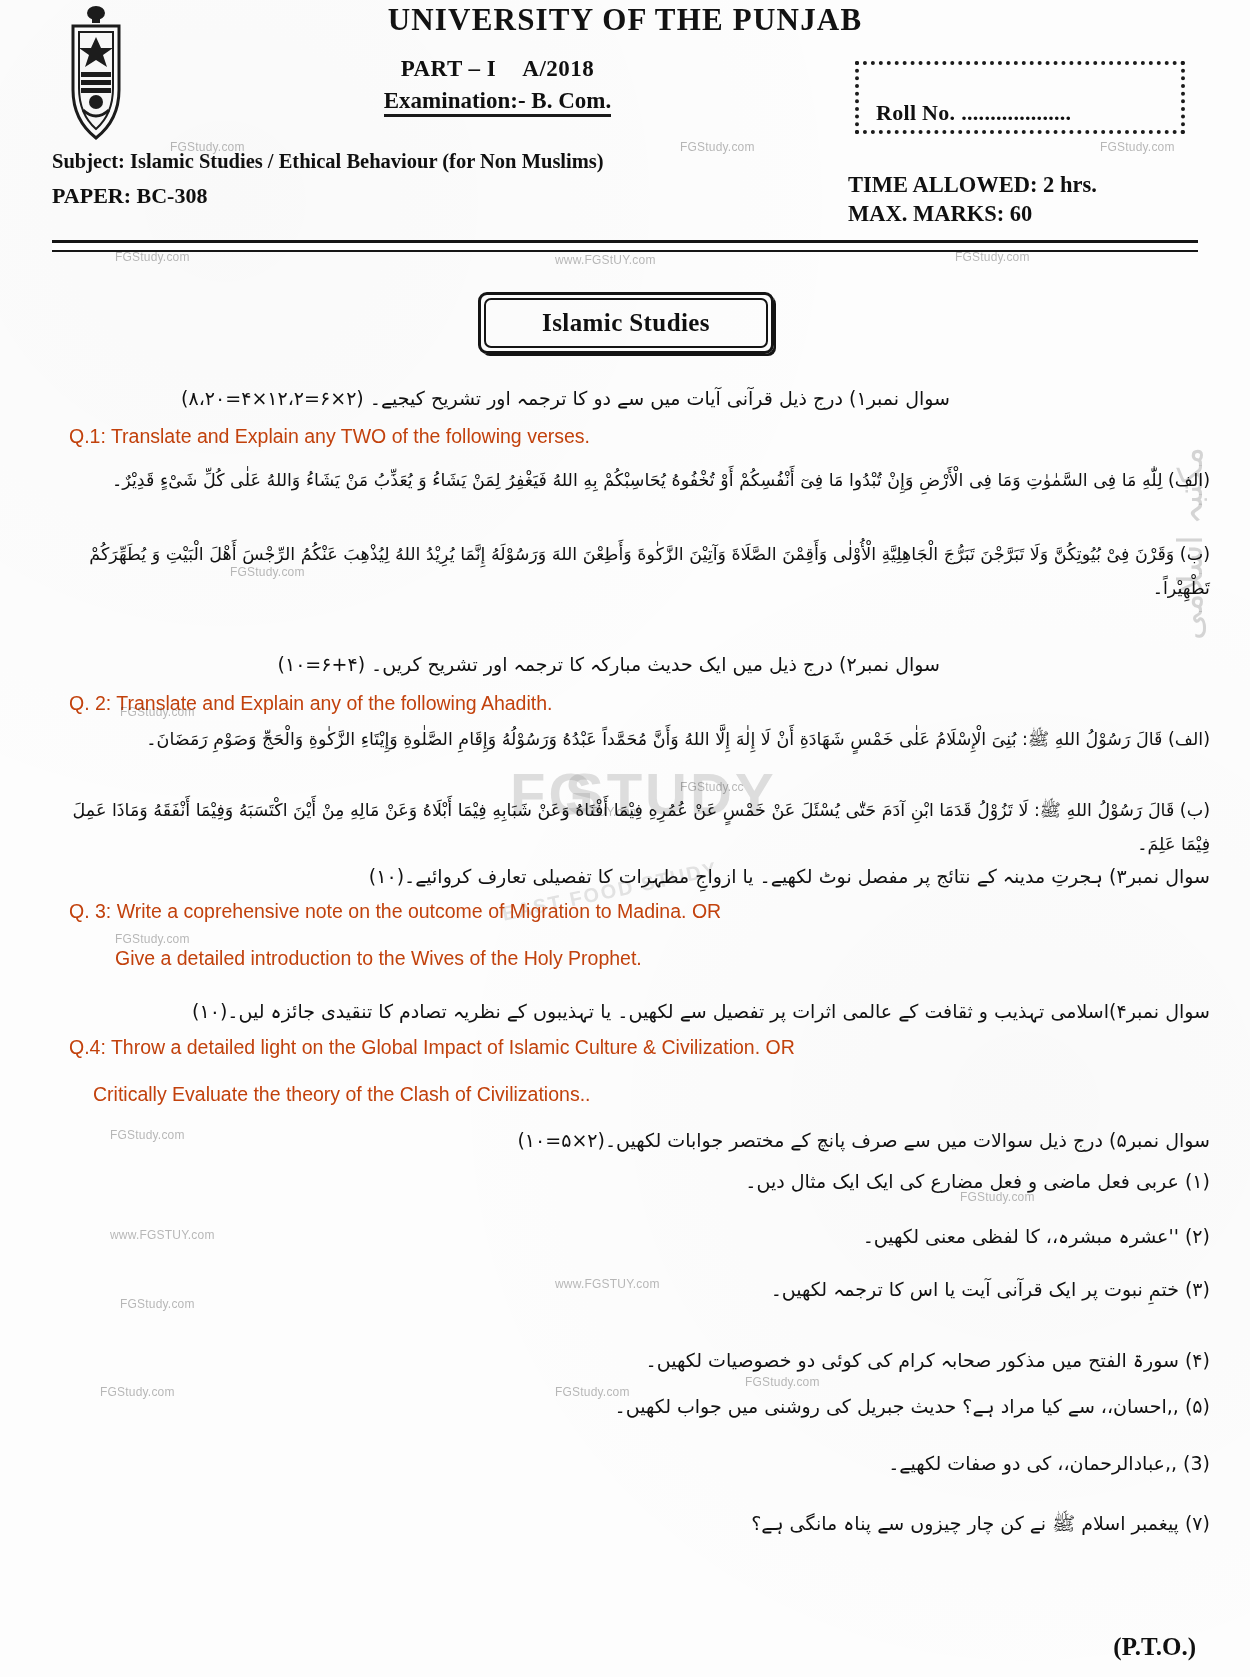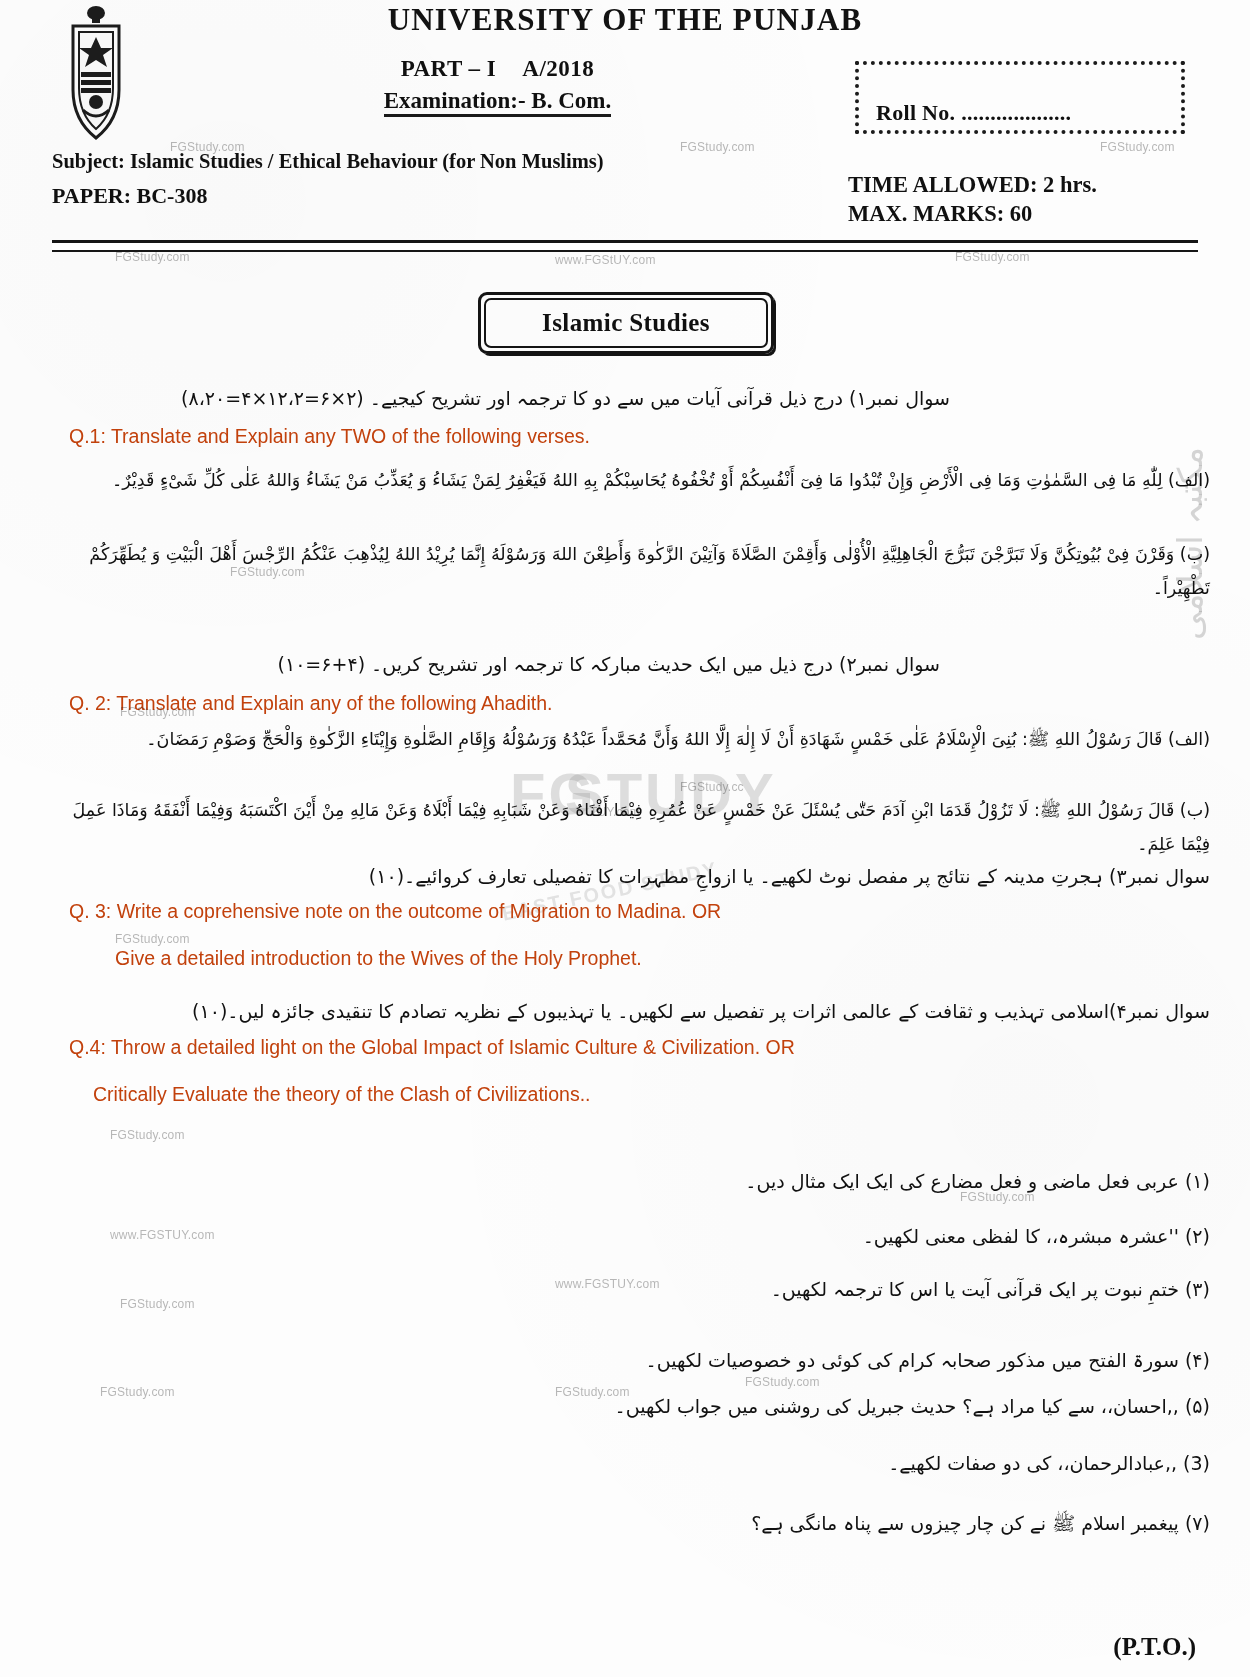--- a/index.html
+++ b/index.html
@@ -311,20 +311,21 @@
   <div class="arabic" style="left:40px; top:793px; width:1170px;">(ب) قَالَ رَسُوْلُ اللهِ ﷺ: لَا تَزُوْلُ قَدَمَا ابْنِ آدَمَ حَتّٰى يُسْئَلَ عَنْ خَمْسٍ عَنْ عُمُرِهِ فِيْمَا أَفْنَاهُ وَعَنْ شَبَابِهِ فِيْمَا أَبْلَاهُ وَعَنْ مَالِهِ مِنْ أَيْنَ اكْتَسَبَهُ وَفِيْمَا أَنْفَقَهُ وَمَاذَا عَمِلَ فِيْمَا عَلِمَ۔</div>
 
   <div class="urdu" style="left:120px; top:860px; width:1090px;">سوال نمبر۳) ہجرتِ مدینہ کے نتائج پر مفصل نوٹ لکھیے۔        یا        ازواجِ مطہرات کا تفصیلی تعارف کروائیے۔(۱۰)</div>
   <div class="eng" style="left:38px; top:900px;">Q. 3: Write a coprehensive note on the outcome of Migration to Madina.   OR</div>
   <div class="eng" style="left:84px; top:947px;">Give a detailed introduction to the Wives of the Holy Prophet.</div>
 
   <div class="urdu" style="left:100px; top:995px; width:1110px;">سوال نمبر۴)اسلامی تہذیب و ثقافت کے عالمی اثرات پر تفصیل سے لکھیں۔      یا      تہذیبوں کے نظریہ تصادم کا تنقیدی جائزہ لیں۔(۱۰)</div>
   <div class="eng" style="left:38px; top:1036px;">Q.4: Throw a detailed light on the Global Impact of Islamic Culture &amp; Civilization. OR</div>
   <div class="eng" style="left:62px; top:1083px;">Critically Evaluate the theory of the Clash of Civilizations..</div>
 
+  <div class="urdu" style="left:300px; top:1124px; width:910px;">سوال نمبر۵) درج ذیل سوالات میں سے  صرف پانچ کے مختصر جوابات لکھیں۔(۲×۵=۱۰)</div>
 
   <div class="qnum-list">
     <div class="urdu-item" style="left:300px; top:1170px; width:910px;">(۱) عربی فعل ماضی  و فعل مضارع کی ایک ایک مثال دیں۔</div>
     <div class="urdu-item" style="left:300px; top:1225px; width:910px;">(۲) ''عشرہ  مبشرہ،، کا  لفظی معنی لکھیں۔</div>
     <div class="urdu-item" style="left:300px; top:1278px; width:910px;">(۳)  ختمِ نبوت پر ایک قرآنی آیت یا اس کا ترجمہ لکھیں۔</div>
     <div class="urdu-item" style="left:300px; top:1335px; width:910px;margin-top:14px;">(۴) سورۃ الفتح میں مذکور صحابہ کرام کی کوئی دو خصوصیات لکھیں۔</div>
     <div class="urdu-item" style="left:300px; top:1395px; width:910px;">(۵)  ,,احسان،، سے کیا مراد ہے؟ حدیث جبریل کی روشنی میں جواب لکھیں۔</div>
     <div class="urdu-item" style="left:300px; top:1452px; width:910px;">(3) ,,عبادالرحمان،، کی دو صفات لکھیے۔</div>
     <div class="urdu-item" style="left:300px; top:1512px; width:910px;">(۷) پیغمبر اسلام ﷺ نے کن چار چیزوں سے پناہ مانگی ہے؟</div>
   </div>

